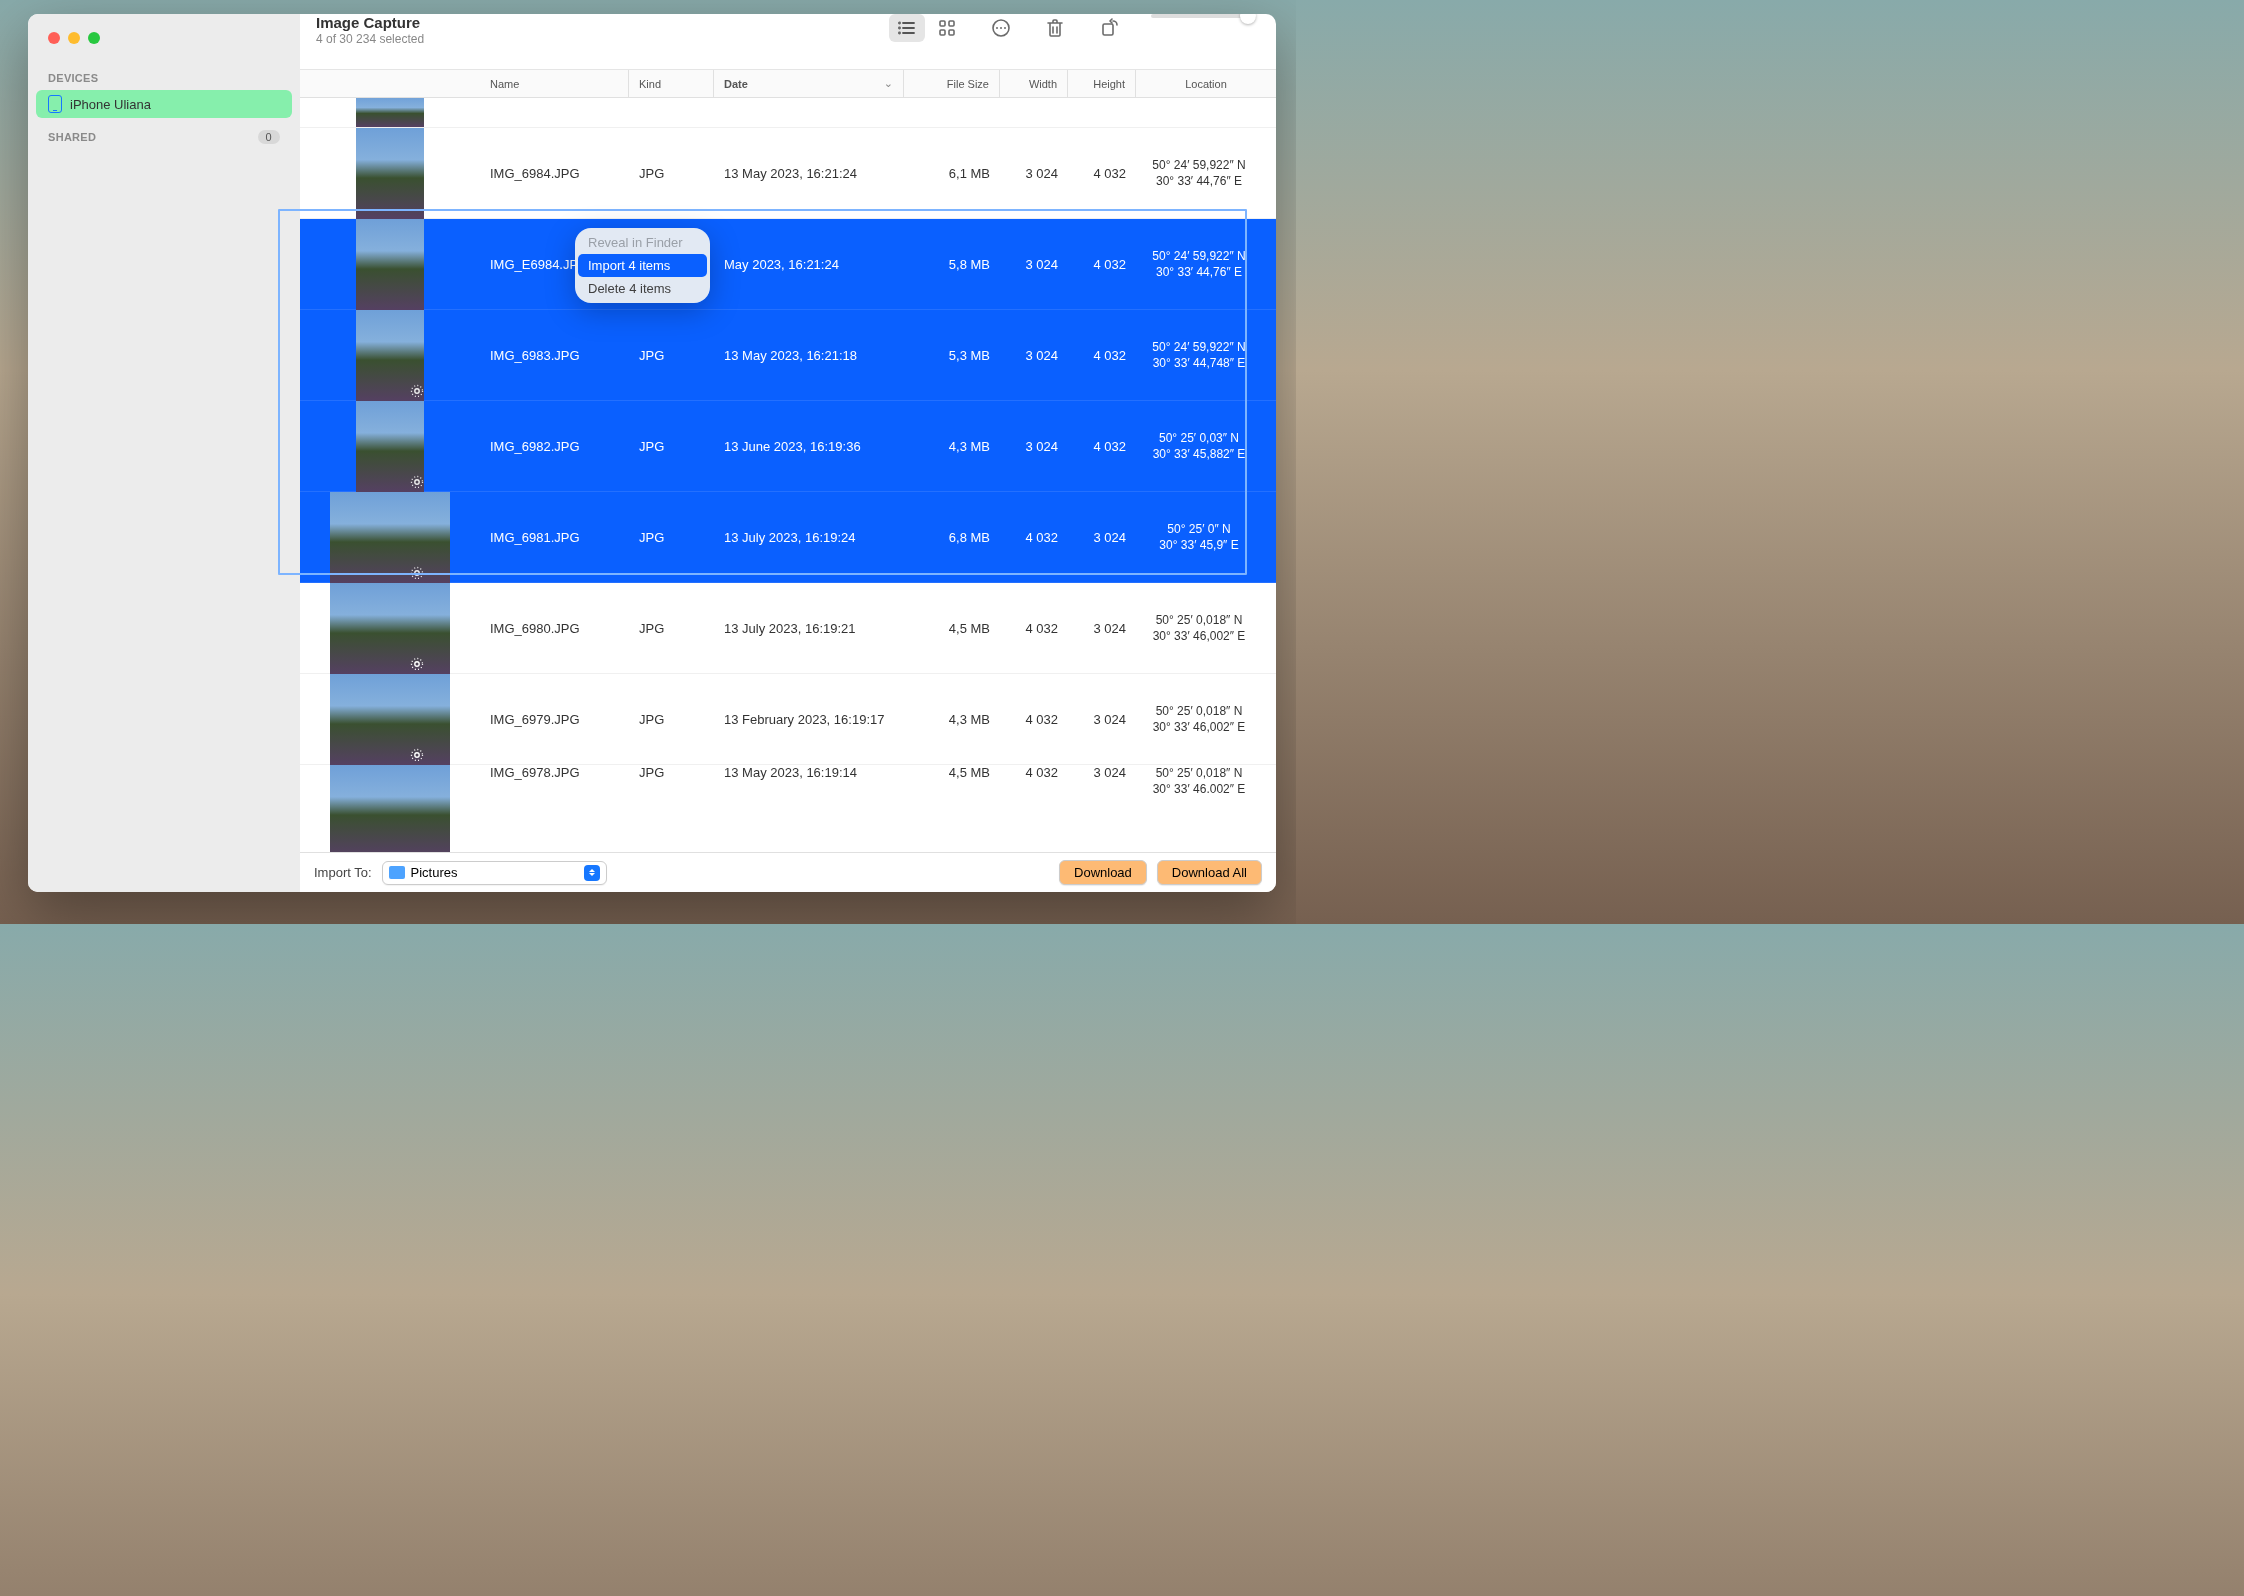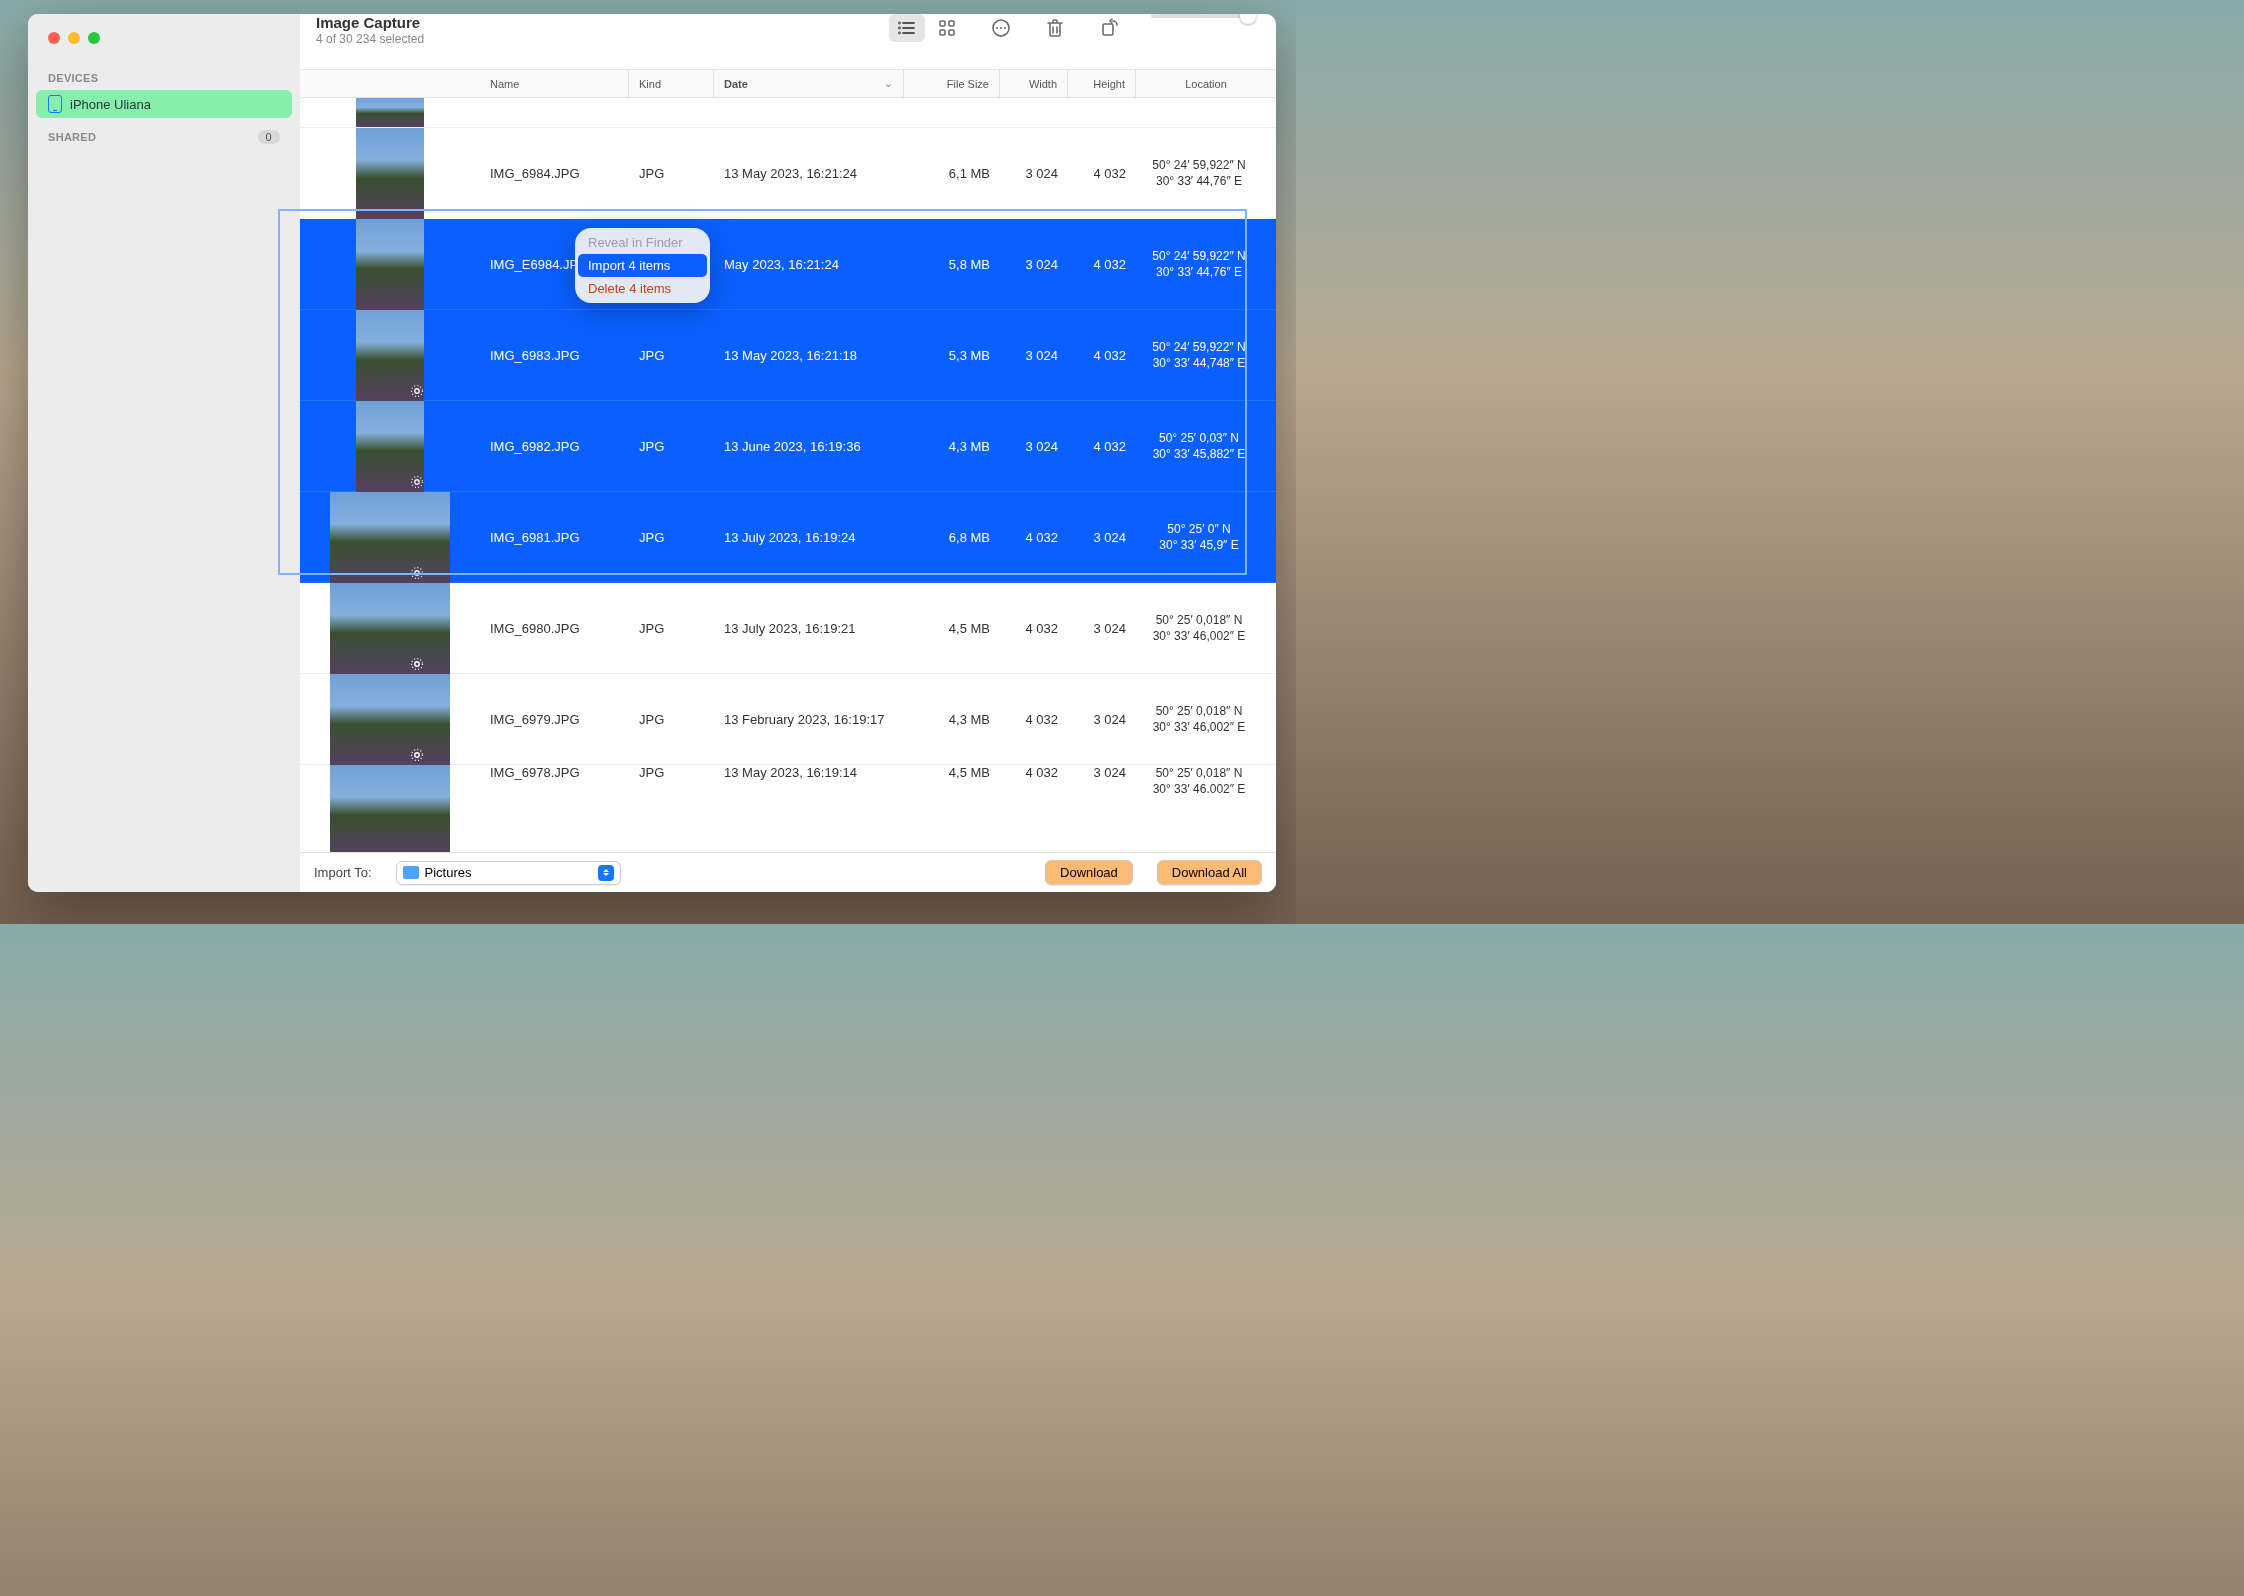--- a/index.html
+++ b/index.html
@@ -39,31 +39,31 @@
 .row.partial-bot{height:52px;align-items:flex-start;border-bottom:none}
 .row.sel{background:#0a60ff;color:#fff;border-bottom:1px solid #2470ff}
 .thumb-cell{width:180px;display:flex;justify-content:center;position:relative}
 .thumb-img{width:68px;height:91px;background:linear-gradient(180deg,#6fa0d8 0%,#85b0dc 35%,#3a5030 55%,#554062 100%);}
 .thumb-img.wide{width:120px;height:91px}
 .live-ico{position:absolute;bottom:3px;right:56px;color:#fff}
 .row.sel .live-ico{color:rgba(255,255,255,.9)}
 .cell{padding:0 10px}
 .cell.r{text-align:right}
 .loc-cell{flex:1;display:flex;flex-direction:column;align-items:center;font-size:12px;line-height:1.35;padding-right:14px}
-.footer{height:40px;border-top:1px solid #e0e0e0;display:flex;align-items:center;padding:0 14px;gap:24px;background:#fff}
+.footer{height:40px;border-top:1px solid #e0e0e0;display:flex;align-items:center;padding:0 14px;gap:10px;background:#fff}
 .footer-label{font-size:13px;color:#444}
 .dropdown{display:flex;align-items:center;gap:6px;background:#fff;border:1px solid #ccc;border-radius:6px;padding:3px 6px 3px 6px;font-size:13px;box-shadow:0 1px 1px rgba(0,0,0,.05);width:225px;position:relative}
 .dd-folder{width:16px;height:13px;background:#4da3ff;border-radius:2px}
 .dd-chev{margin-left:auto;width:16px;height:16px;background:#1677ff;border-radius:4px;display:flex;flex-direction:column;align-items:center;justify-content:center;gap:1px}
 .dd-chev::before,.dd-chev::after{content:'';width:0;height:0;border-left:3px solid transparent;border-right:3px solid transparent}
 .dd-chev::before{border-bottom:3px solid #fff}
 .dd-chev::after{border-top:3px solid #fff}
 .btn{background:#fdba74;border:1px solid #ccc;border-radius:6px;padding:4px 14px;font-size:13px;box-shadow:0 1px 1px rgba(0,0,0,.08);cursor:pointer}
 .ctx{position:absolute;top:228px;left:575px;width:135px;background:rgba(235,238,242,.96);border-radius:16px;box-shadow:0 8px 30px rgba(0,0,0,.25);padding:3px;backdrop-filter:blur(10px);font-size:13px}
-.ctx-item{padding:4px 10px;border-radius:5px;color:#c2410c}
+.ctx-item{padding:4px 10px;border-radius:5px;color:#404040}
 .ctx-item.disabled{color:#9aa0a8}
 .ctx-item.hl{background:#0a60ff;color:#fff}
 .sel-outline{position:absolute;pointer-events:none;border:2px solid #7db4ff;top:209px;left:278px;width:969px;height:366px;border-radius:1px}
 svg{display:block}
 </style>
 </head>
 <body>
 
 <div class="window">
 

